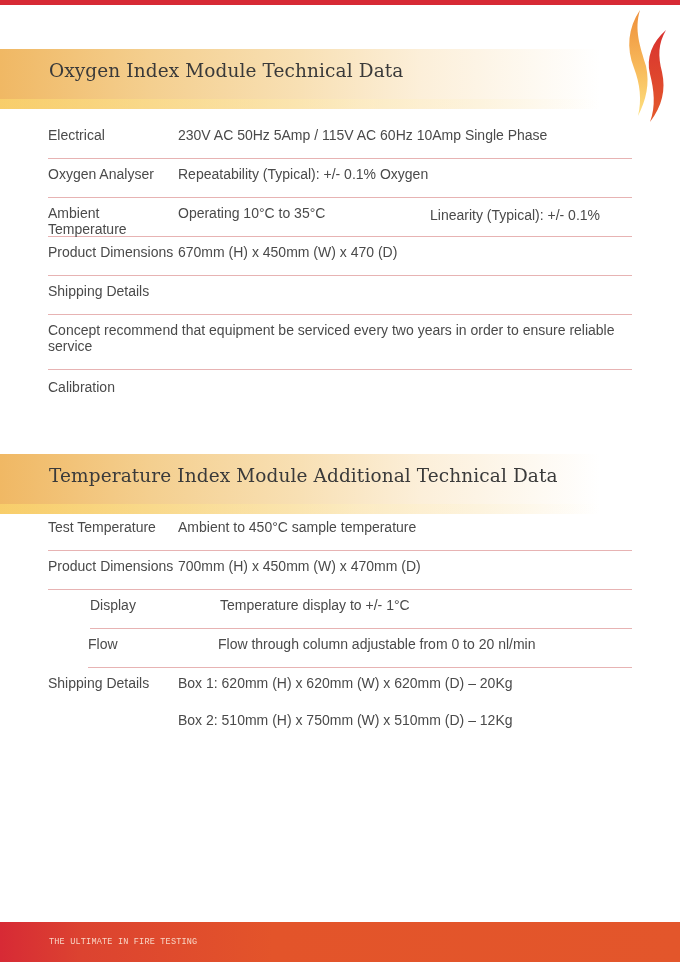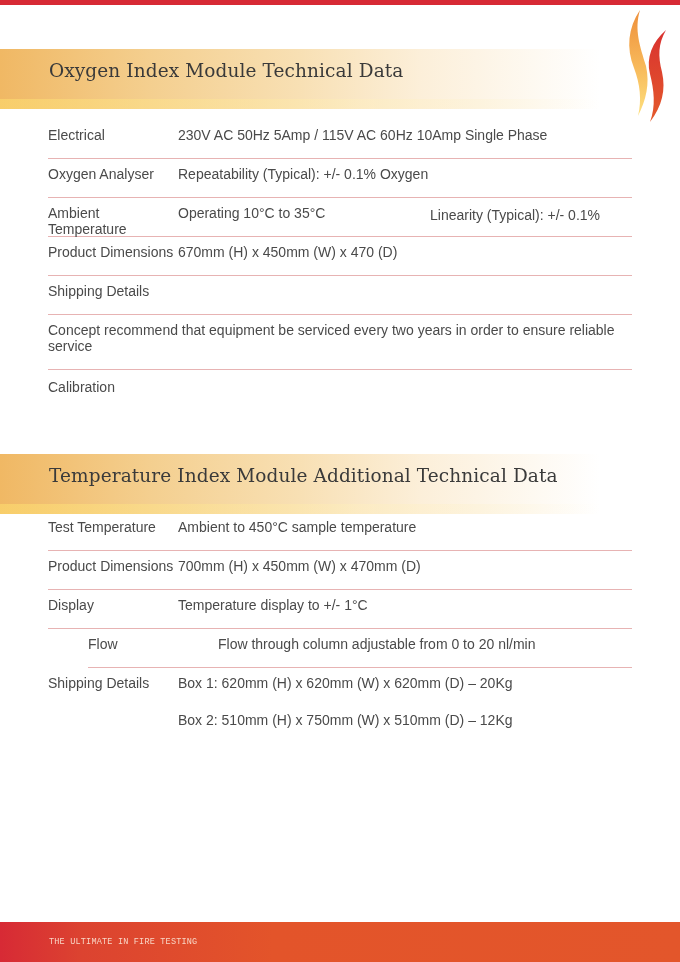--- a/index.html
+++ b/index.html
@@ -113,21 +113,21 @@
 
 <div class="spec-table" style="top:516px;">
   <div class="spec-row" style="height:31px;padding-top:3px;">
     <div class="spec-label">Test Temperature</div>
     <div class="spec-value">Ambient to 450°C sample temperature</div>
   </div>
   <div class="spec-row" style="height:31px;padding-top:7px;">
     <div class="spec-label">Product Dimensions</div>
     <div class="spec-value">700mm (H) x 450mm (W) x 470mm (D)</div>
   </div>
-  <div class="spec-row" style="height:31px;padding-top:7px;">
+  <div class="spec-row" style="height:31px;padding-top:7px;margin-left:42px;">
     <div class="spec-label">Display</div>
     <div class="spec-value">Temperature display to +/- 1°C</div>
   </div>
   <div class="spec-row" style="height:31px;padding-top:7px;margin-left:40px;">
     <div class="spec-label">Flow</div>
     <div class="spec-value">Flow through column adjustable from 0 to 20 nl/min</div>
   </div>
   <div class="spec-row last" style="padding-top:7px;">
     <div class="spec-label">Shipping Details</div>
     <div class="spec-value">

